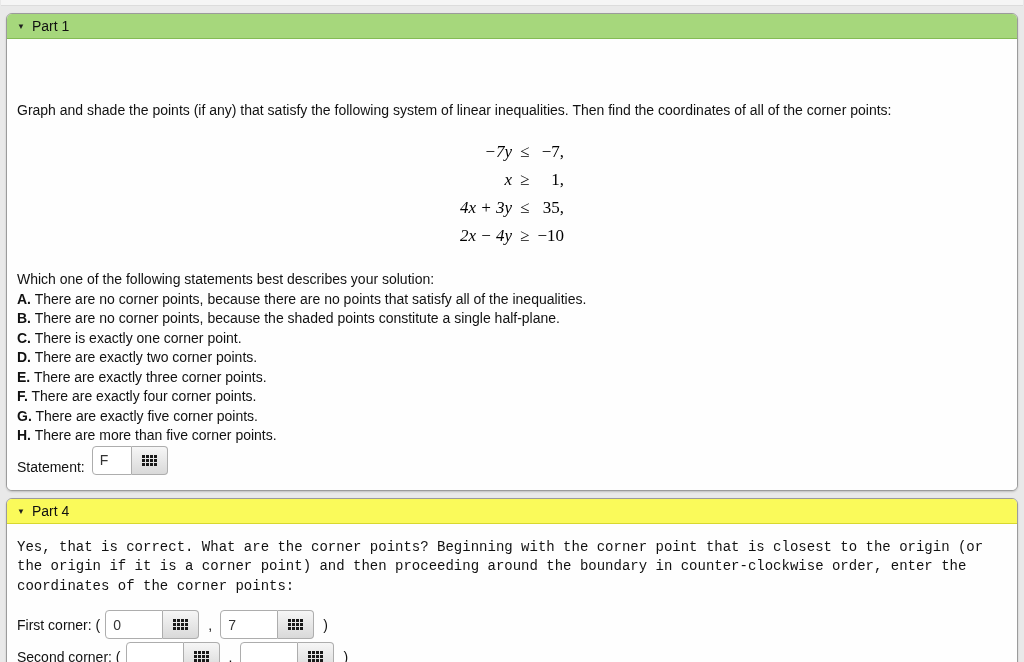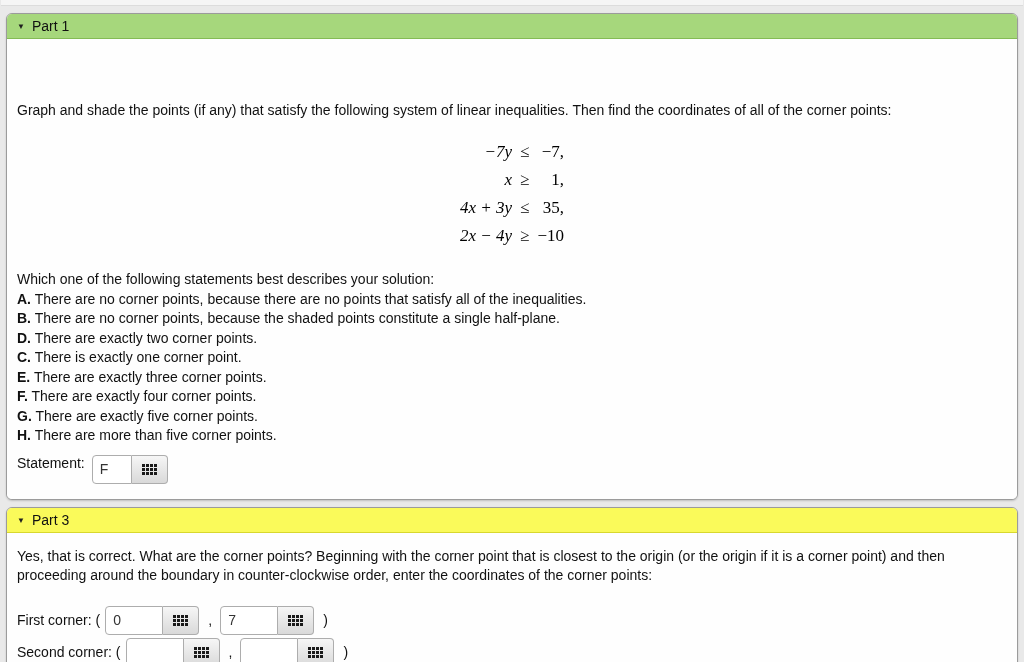--- a/index.html
+++ b/index.html
@@ -50,21 +50,21 @@
     color: #000;
     gap: 8px;
   }
   .math-lhs { text-align: right; font-style: italic; }
   .math-rel { text-align: center; }
   .math-rhs { text-align: right; }
 
   .prompt { line-height: 19.5px; }
   .option { line-height: 19.5px; }
 
-  .statement-row { display: flex; align-items: flex-start; margin-top: 9px; }
+  .statement-row { display: flex; align-items: flex-end; }
   .statement-row .stmt-label { margin-right: 7px; }
 
   .input-group { display: inline-flex; align-items: stretch; height: 29px; }
   .text-input {
     height: 29px;
     border: 1px solid #adadad;
     border-radius: 4px 0 0 4px;
     padding: 0 7px;
     font: inherit; font-size: 14px;
     color: #333;
@@ -75,21 +75,21 @@
   .coord-input { width: 58px; }
   .keypad-btn {
     width: 36px; height: 29px;
     display: inline-flex; align-items: center; justify-content: center;
     background: linear-gradient(#f6f6f6, #d9d9d9);
     border: 1px solid #adadad; border-left: none;
     border-radius: 0 4px 4px 0;
     cursor: pointer;
   }
 
-  .intro { line-height: 19.5px; margin-bottom: 20px; max-width: 1000px; }
+  .intro { line-height: 19.5px; margin-bottom: 14px; max-width: 1000px; font-family: Liberation Mono, monospace; }
   .corner-row { display: flex; align-items: center; margin-bottom: 3px; }
   .corner-label { margin-right: 5px; }
   .comma { margin: 0 8px 0 9px; }
   .paren { margin-left: 9px; }
 </style>
 </head>
 <body>
 
 <svg width="0" height="0" style="position:absolute" aria-hidden="true">
   <defs>
@@ -137,22 +137,22 @@
         <span class="math-lhs">2x − 4y</span>
         <span class="math-rel">≥</span>
         <span class="math-rhs">−10</span>
       </div>
 
       <p class="prompt">Which one of the following statements best describes your solution:</p>
 
       <div class="options">
         <div class="option"><b>A.</b> <span>There are no corner points, because there are no points that satisfy all of the inequalities.</span></div>
         <div class="option"><b>B.</b> <span>There are no corner points, because the shaded points constitute a single half-plane.</span></div>
+        <div class="option"><b>C.</b> <span>There is exactly one corner point.</span></div>
         <div class="option"><b>D.</b> <span>There are exactly two corner points.</span></div>
-        <div class="option"><b>C.</b> <span>There is exactly one corner point.</span></div>
         <div class="option"><b>E.</b> <span>There are exactly three corner points.</span></div>
         <div class="option"><b>F.</b> <span>There are exactly four corner points.</span></div>
         <div class="option"><b>G.</b> <span>There are exactly five corner points.</span></div>
         <div class="option"><b>H.</b> <span>There are more than five corner points.</span></div>
       </div>
 
       <div class="statement-row">
         <span class="stmt-label">Statement:</span>
         <span class="input-group">
           <input class="text-input statement-input" value="F" style="">
@@ -162,21 +162,21 @@
               </svg>
           </button>
         </span>
       </div>
     </div>
   </section>
 
   <section class="panel">
     <header class="panel-header yellow">
       <span class="tri">▼</span>
-      <span class="panel-title">Part 3</span>
+      <span class="panel-title">Part 4</span>
     </header>
     <div class="panel-body">
       <p class="intro">Yes, that is correct. What are the corner points? Beginning with the corner point that is closest to the origin (or the origin if it is a corner point) and then proceeding around the boundary in counter-clockwise order, enter the coordinates of the corner points:</p>
 
       <div class="corner-row">
         <span class="corner-label">First corner: (</span>
         <span class="input-group">
           <input class="text-input coord-input" value="0" style="">
           <button type="button" class="keypad-btn">
             <svg width="15" height="11" viewBox="0 0 15 11">

